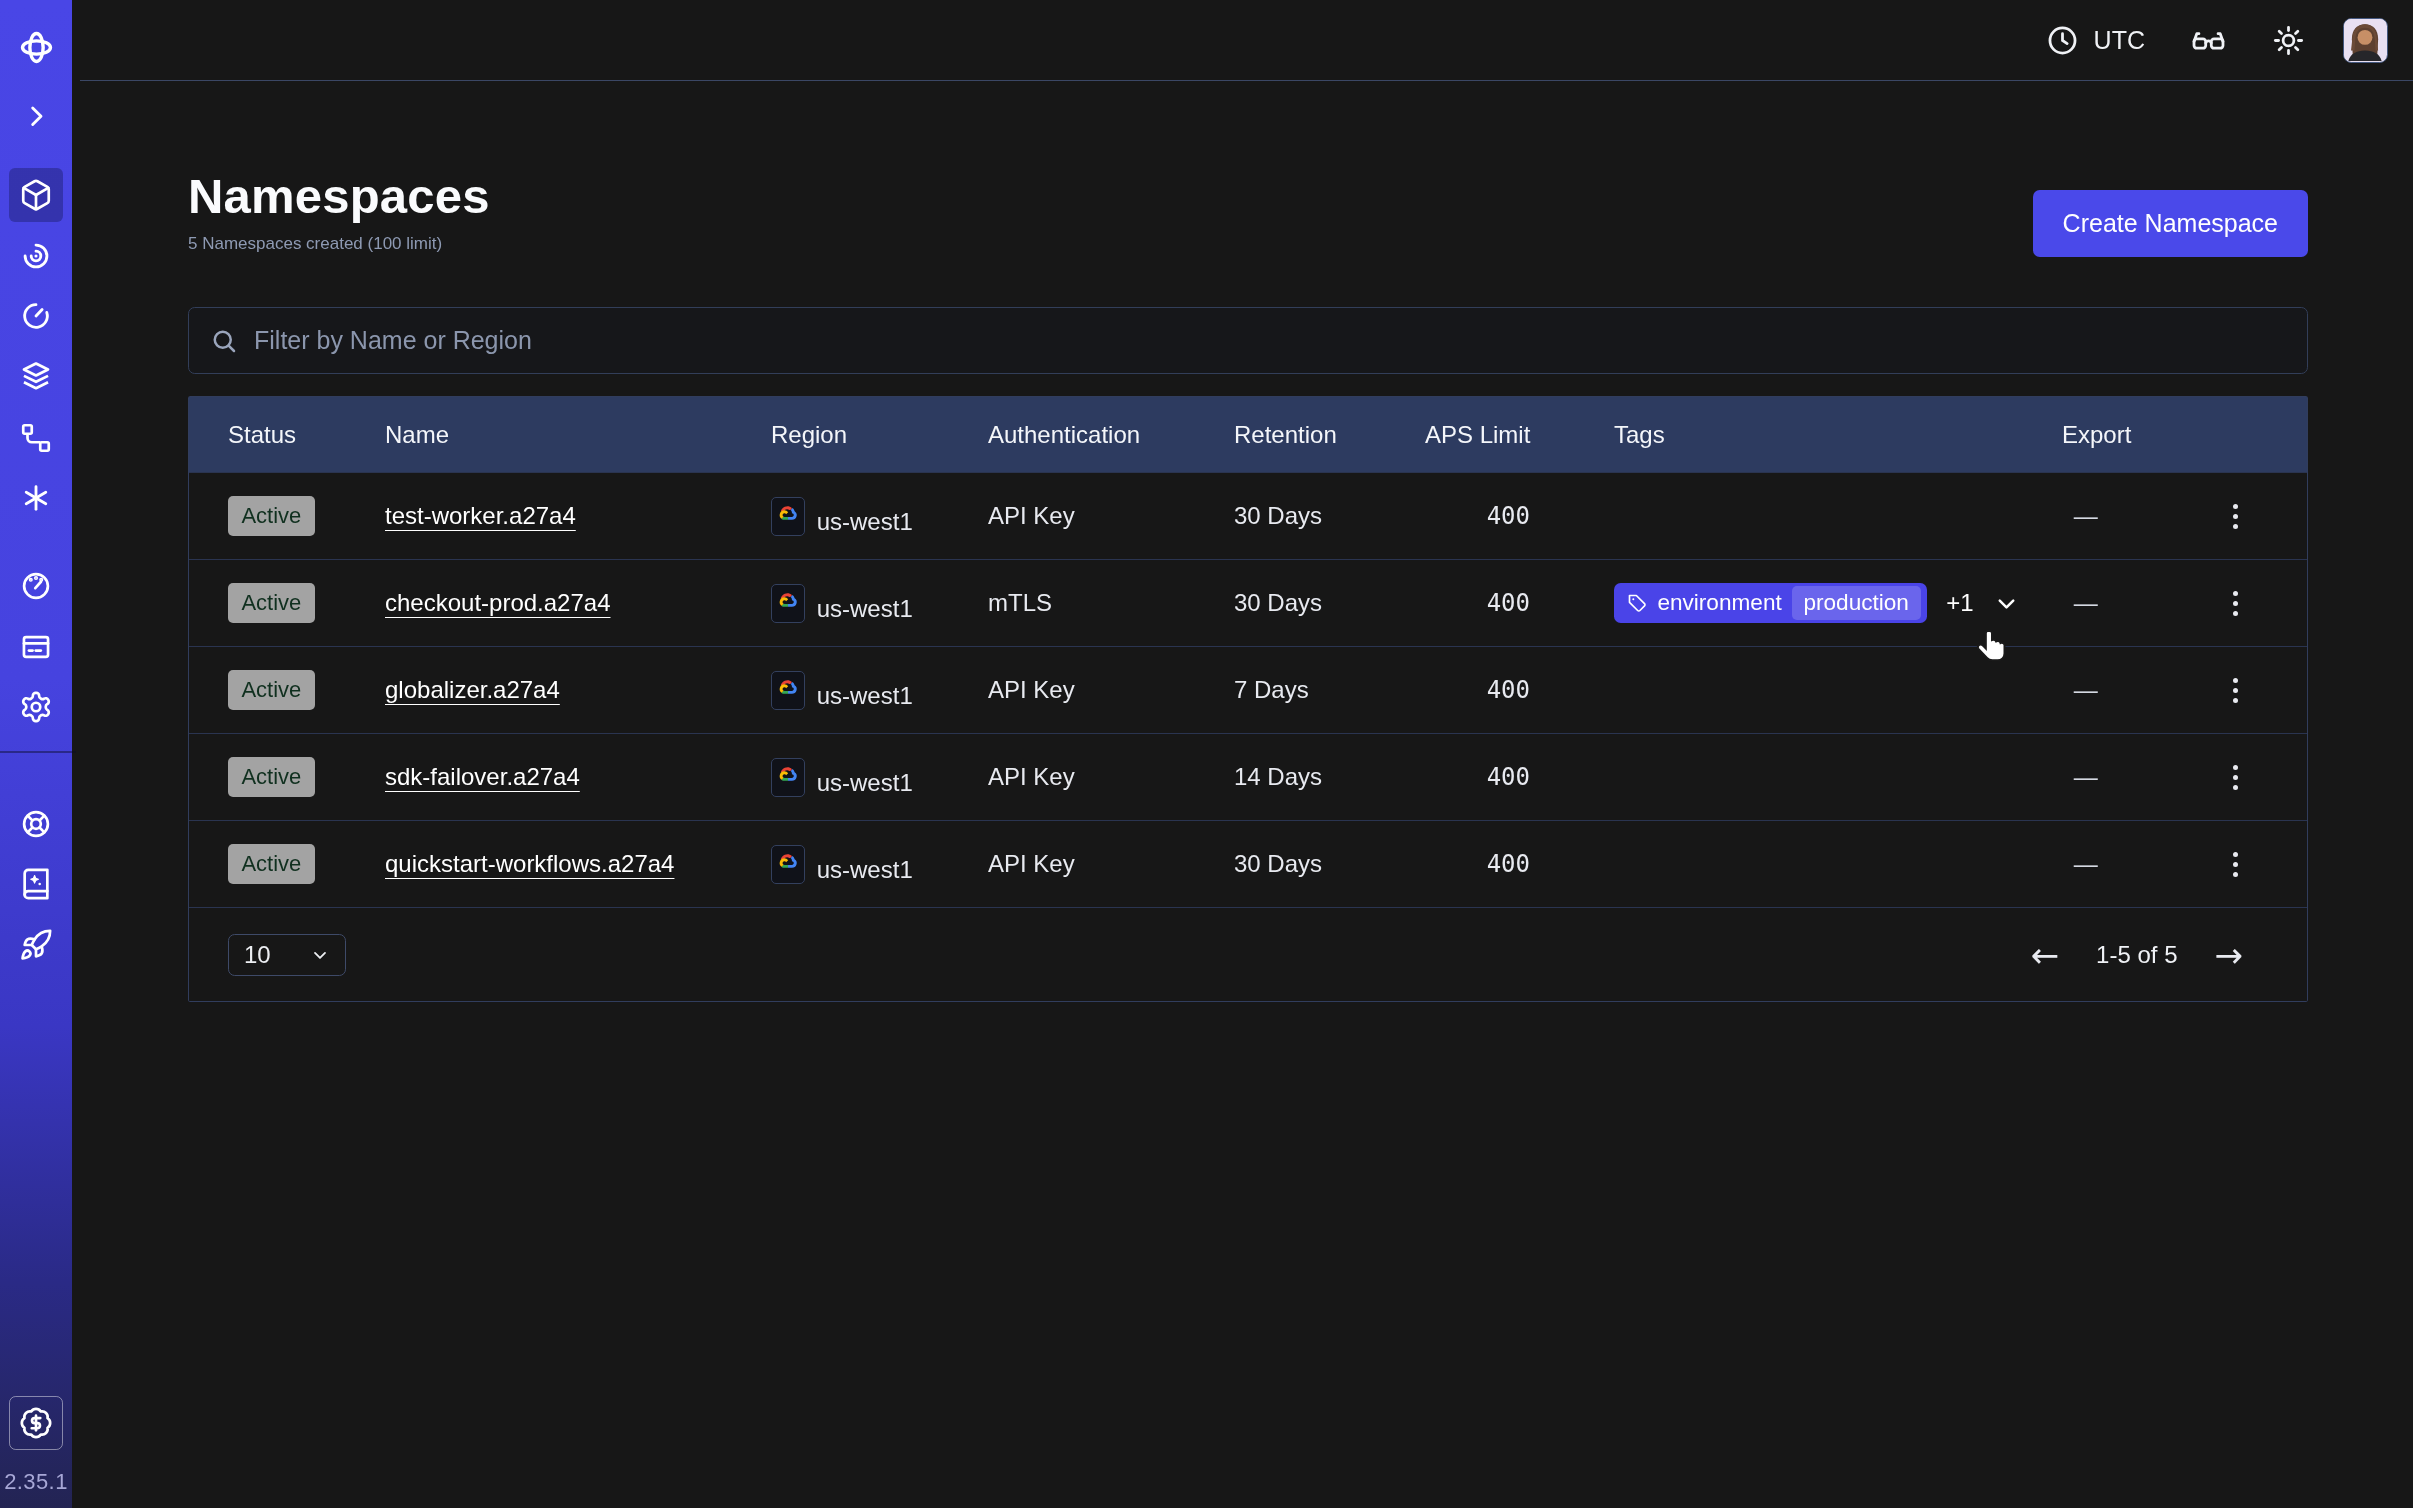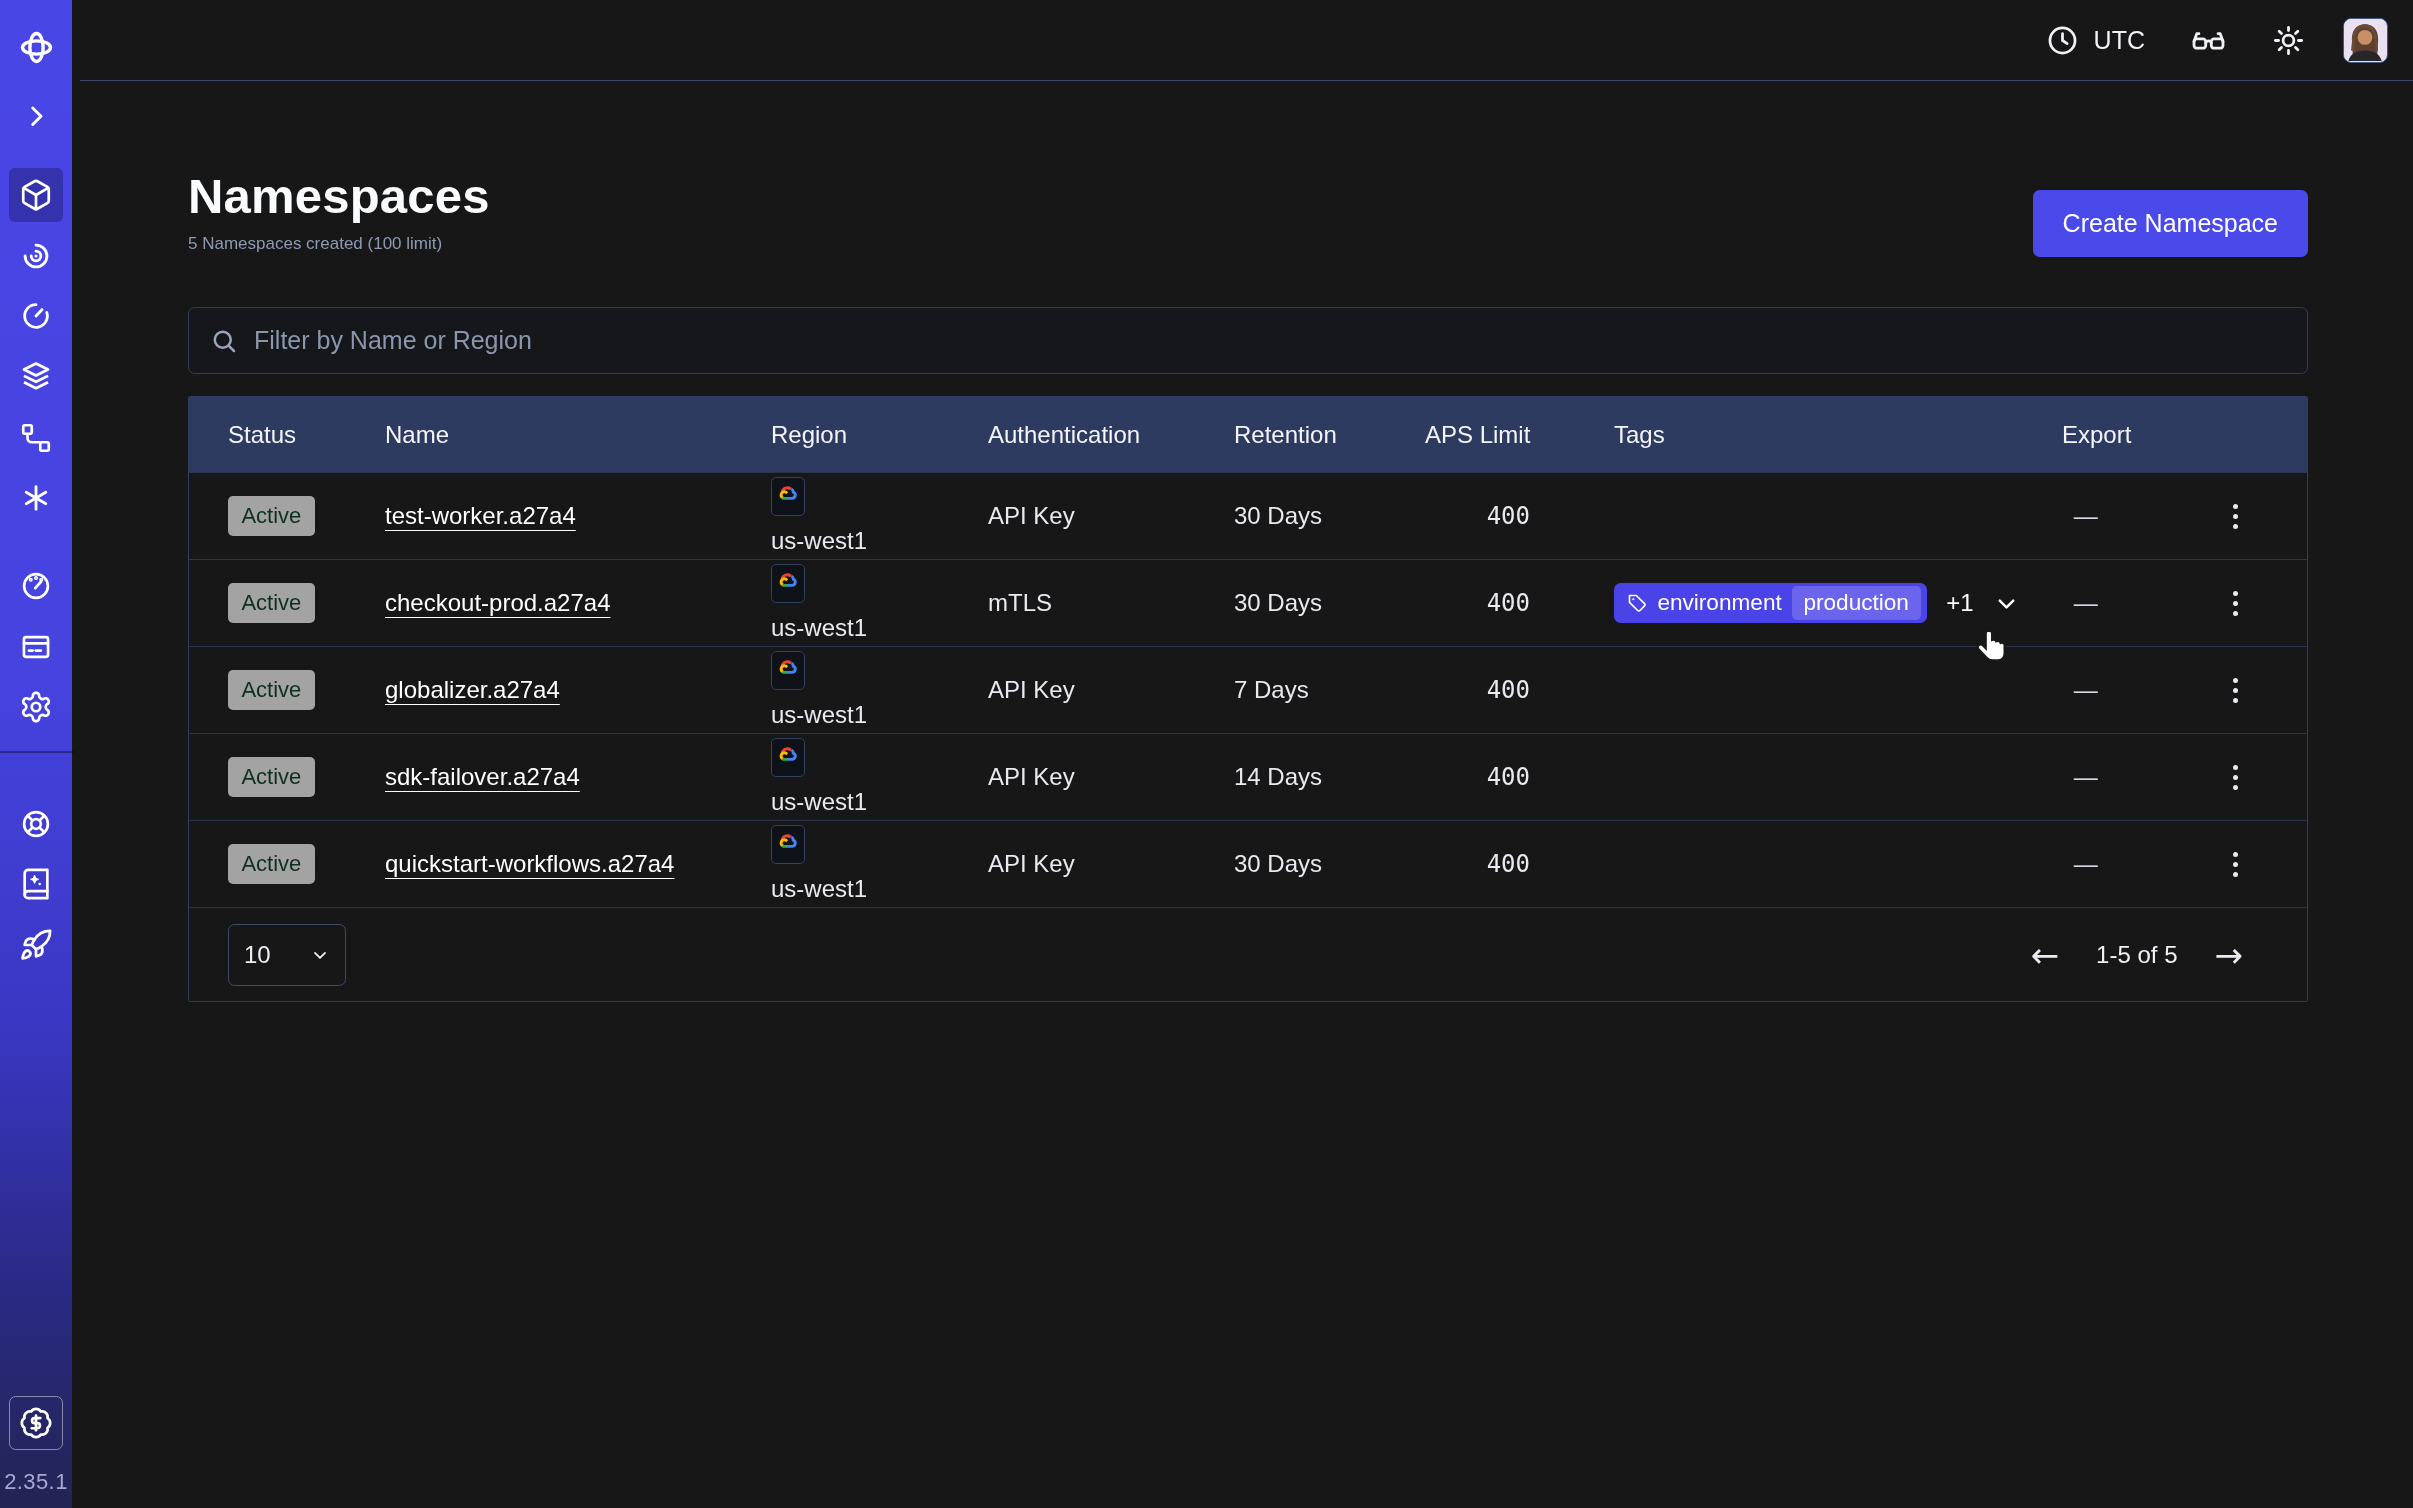--- a/index.html
+++ b/index.html
@@ -53,42 +53,42 @@
   .table { margin-top:22px; border:0.8px solid #313d5d; border-radius:1.7px; }
   .t-grid { display:grid; grid-template-columns:157px 386px 217px 246px 191px 189px 448px 155px 1fr;
     align-items:center; padding-left:39px; }
   .t-head { background:#2d3b60; height:75px; }
   .t-head .t-cell { font-size:24px; font-weight:500; color:#f4f6fa; }
   .t-row { height:87px; border-top:0.8px solid #2a3450; }
   .t-cell { font-size:24px; color:#e8eaf0; }
   .badge { display:inline-block; background:#a3a3a3; color:#10301f; font-size:22px; font-weight:500;
     padding:6.7px 13.4px; border-radius:5px; }
   .name-link { color:#fff; text-decoration:underline; text-underline-offset:5.9px; text-decoration-thickness:1.3px; cursor:pointer; }
-  .region-cell { display:flex; align-items:flex-start; gap:11.7px;flex-direction:column; }
+  .region-cell { display:flex; align-items:flex-end; gap:11.7px; }
   .gcp-box { width:34px; height:39px; border:0.8px solid #33405e; border-radius:5px; background:#101219;
     display:flex; align-items:center; justify-content:center; }
   .aps { display:inline-block; width:105px; text-align:right; font-family:"DejaVu Sans Mono", monospace; font-size:24px; }
   .dash { padding-left:11.7px; color:#d5d9e2; }
   .kebab { width:37px; height:47px; display:flex; flex-direction:column; align-items:center; justify-content:center;
     gap:5px; cursor:pointer; background:transparent; border:none; }
   .kebab i { width:5px; height:5px; border-radius:50%; background:#e8eaf0; display:block; }
 
   .tags-cell { display:flex; align-items:center; gap:19px; }
   .tag-chip { display:inline-flex; align-items:center; height:40px; background:#4a44e8; border-radius:6.7px;
     padding:0 6.7px 0 13.4px; gap:10px; cursor:pointer; }
   .tag-chip svg { color:#fff; }
   .tag-key { color:#fff; font-size:22.6px; }
   .tag-val { background:rgba(255,255,255,0.18); border-radius:5px; padding:4.2px 11.7px; color:#fff; font-size:22.6px; }
   .tag-more { color:#fff; font-size:24px; }
   .tag-expand { color:#fff; display:flex; align-items:center; cursor:pointer; background:none; border:none; }
 
   
   .t-foot { height:94px; border-top:0.8px solid #2a3450; display:flex; align-items:center;
     justify-content:space-between; padding:0 64px 0 39px; }
-  .page-size { width:118px; height:62px; border:1.7px solid #3e4a68; border-radius:6.7px; background:transparent;
+  .page-size { width:118px; height:42px; border:1.7px solid #3e4a68; border-radius:6.7px; background:transparent;
     display:flex; align-items:center; justify-content:space-between; padding:0 15px; cursor:pointer; color:#eceef2; }
   .page-size span { font-size:24px; }
   .pager { display:flex; align-items:center; gap:37px; }
   .pg-arrow { background:none; border:none; color:#e8eaf0; font-size:34px; cursor:pointer;
     font-family:"DejaVu Sans", sans-serif; line-height:1; }
   .pg-label { font-size:24px; color:#f0f2f6; }
 
   .cursor { position:absolute; left:1971px; top:627px; z-index:50; pointer-events:none; }
 </style>
 </head>

